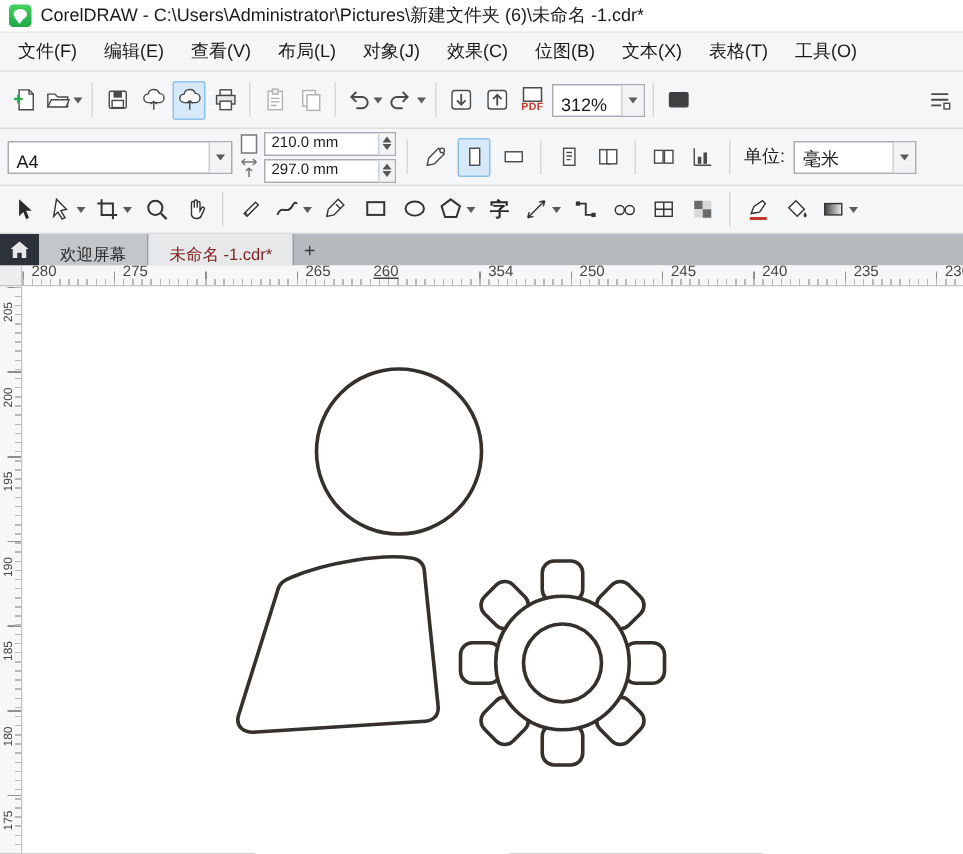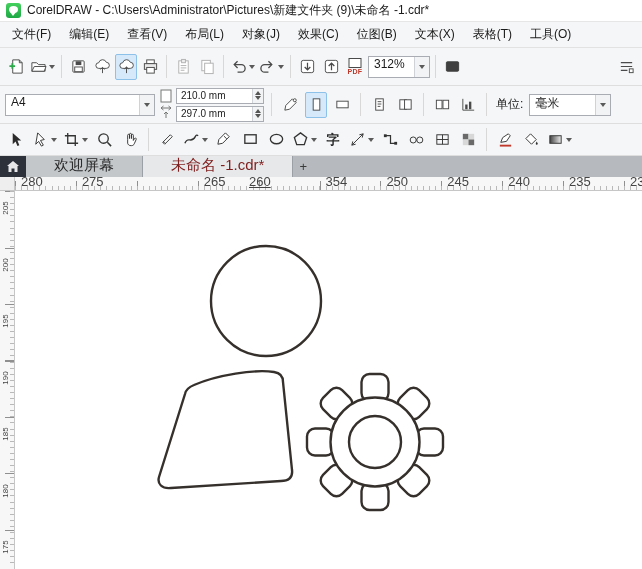--- a/index.html
+++ b/index.html
@@ -25,70 +25,70 @@
   .toolbox{height:32px;gap:4px}
   .tbtn{height:26px;min-width:22px;display:flex;align-items:center;justify-content:center;gap:2px;border-radius:2px;border:1px solid transparent}
   .tbtn.sel{background:#d5e9fa;border:1px solid #8ec1ea}
   .tbtn.dis svg *{stroke:#b0b0b0 !important}
   .sep{width:1px;height:23px;background:#d8d8d8;margin:0 3px;flex:0 0 auto}
   .caret{width:0;height:0;border-left:3px solid transparent;border-right:3px solid transparent;border-top:4px solid #5a5a5a;flex:0 0 auto}
   .ic{width:17px;height:17px;display:block}
   .spacer{flex:1}
 
   
-  .combo{height:22px;background:#fff;border:1px solid #a9adb3;display:flex;align-items:flex-start;font-size:12px}
+  .combo{height:22px;background:#fff;border:1px solid #a9adb3;display:flex;align-items:flex-end;font-size:12px}
   .combo .ctext{flex:1;padding:0 5px;white-space:nowrap;overflow:hidden}
   .combo .cbtn{width:15px;height:100%;display:flex;align-items:center;justify-content:center;border-left:1px solid #cfd2d6;background:#f2f3f4}
   .pagesize{width:150px}
   .zoomc{width:62px}
   .unitsc{width:82px}
   .dimgrp{display:flex;gap:3px}
   .dimcol{display:flex;flex-direction:column;gap:2px}
   .field{width:88px;height:16px;background:#fff;border:1px solid #a9adb3;display:flex;align-items:center;font-size:10px}
   .field .ftext{flex:1;padding:0 4px;white-space:nowrap}
   .spin{width:11px;height:100%;display:flex;flex-direction:column;align-items:center;justify-content:center;gap:1px;border-left:1px solid #cfd2d6;background:#f2f3f4}
   .sp-u{width:0;height:0;border-left:3px solid transparent;border-right:3px solid transparent;border-bottom:4px solid #555}
   .sp-d{width:0;height:0;border-left:3px solid transparent;border-right:3px solid transparent;border-top:4px solid #555}
   .pdfb{display:flex;flex-direction:column;align-items:center;line-height:1}
   .pdftxt{font-size:7px;font-weight:bold;color:#c0392b;letter-spacing:.3px}
   .lbl{white-space:nowrap;padding:0 2px}
   .ttool{font-size:13px;font-weight:bold;line-height:1;color:#2b2b2b}
 
   
   .tabbar{height:21px;background:#b6babe;display:flex;align-items:stretch}
   .homebtn{width:26px;display:flex;align-items:center;justify-content:center;background:#2d323a}
-  .tab{display:flex;align-items:flex-start;padding:0 28px;font-size:15px;border-right:1px solid #9aa0a5;background:#c3c7ca;color:#2a2a2a;white-space:nowrap}
+  .tab{display:flex;align-items:flex-end;padding:0 14px;font-size:11px;border-right:1px solid #9aa0a5;background:#c3c7ca;color:#2a2a2a;white-space:nowrap}
   .tab.active{background:#e6e8e9;color:#7f1d1d}
   .newtab{width:20px;display:flex;align-items:center;justify-content:center;color:#3a3a3a;font-size:13px}
 
   
   .hruler-row{height:14px;display:flex}
   .corner{width:15px;background:#eeeeee;border-right:1px solid #c6c6c6;border-bottom:1px solid #c6c6c6;flex:0 0 auto}
   .hruler{position:relative;flex:1;background-color:#f7f7f7;border-bottom:1px solid #c6c6c6;
     background-image:repeating-linear-gradient(to right,#b9b9b9 0 1px,transparent 1px 6.09px),
                      repeating-linear-gradient(to right,#8f8f8f 0 1px,transparent 1px 60.9px);
     background-size:100% 4px,100% 9px;background-position:left bottom,left bottom;background-repeat:repeat-x}
-  .hlab{position:absolute;top:0;font-size:13px;color:#444;line-height:9px}
+  .hlab{position:absolute;top:0;font-size:10px;color:#444;line-height:9px}
   .main{display:flex;height:378px}
   .vruler{position:relative;width:15px;flex:0 0 auto;background-color:#f7f7f7;border-right:1px solid #c6c6c6;
     background-image:repeating-linear-gradient(to bottom,#b9b9b9 0 1px,transparent 1px 6.09px),
                      repeating-linear-gradient(to bottom,#8f8f8f 0 1px,transparent 1px 56.5px);
     background-size:4px 100%,9px 100%;background-position:right top,right top;background-repeat:repeat-y}
   .vlab{position:absolute;left:-4px;width:20px;text-align:center;font-size:8px;color:#444;line-height:10px;transform:rotate(-90deg)}
   .canvas{flex:1;background:#ffffff;position:relative}
   .art{stroke:#35302b;stroke-width:2.4;fill:#fff;stroke-linejoin:round}
 </style>
 </head>
 <body>
 
 <div id="app">
 
   <div class="titlebar">
     <div class="appicon"></div>
-    <div class="apptitle">CorelDRAW - C:\Users\Administrator\Pictures\新建文件夹 (9)\未命名 -1.cdr*</div>
+    <div class="apptitle">CorelDRAW - C:\Users\Administrator\Pictures\新建文件夹 (6)\未命名 -1.cdr*</div>
   </div>
 
   <div class="menubar">
     <span class="menu-item">文件(F)</span>
     <span class="menu-item">编辑(E)</span>
     <span class="menu-item">查看(V)</span>
     <span class="menu-item">布局(L)</span>
     <span class="menu-item">对象(J)</span>
     <span class="menu-item">效果(C)</span>
     <span class="menu-item">位图(B)</span>

